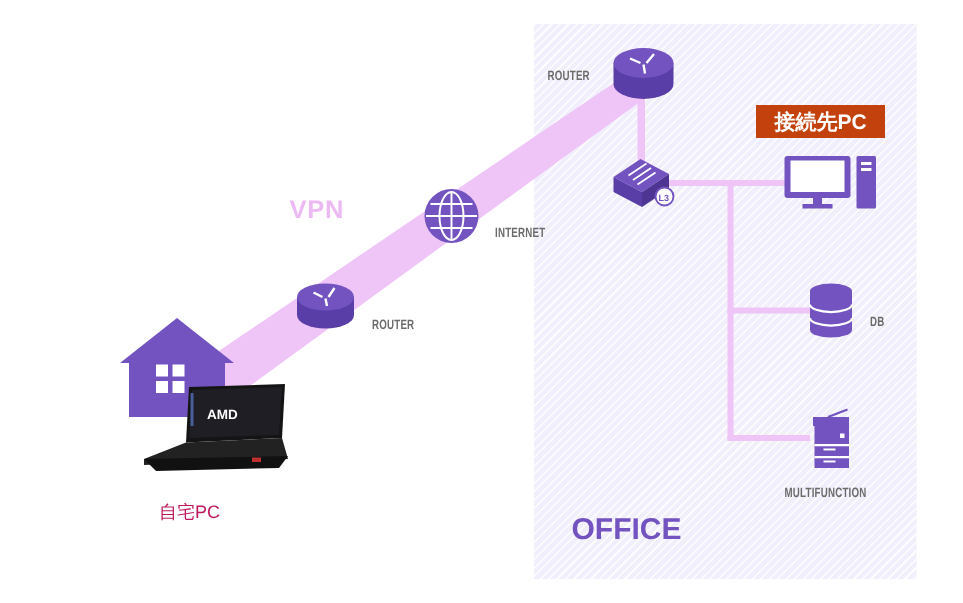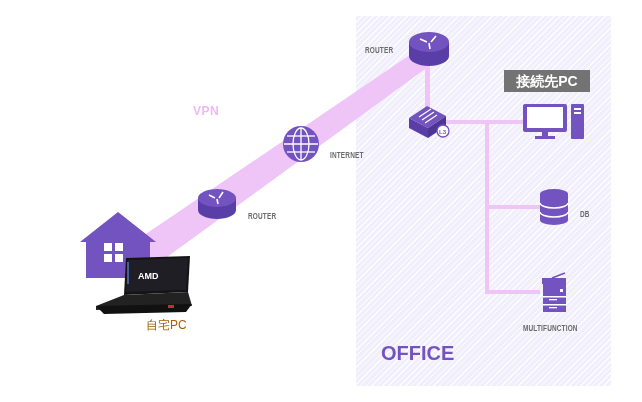--- a/index.html
+++ b/index.html
@@ -4,24 +4,24 @@
 <style>
   html, body { margin:0; padding:0; background:#ffffff; }
   body { width:642px; height:402px; position:relative; overflow:hidden; font-family:"Liberation Sans", sans-serif; }
   .office-box {
     position:absolute; left:356px; top:16px; width:255px; height:370px;
     background-color:#f1effb;
     background-image: repeating-linear-gradient(135deg, rgba(255,255,255,0.85) 0px, rgba(255,255,255,0.85) 1px, transparent 1px, transparent 4px);
   }
   svg.diagram { position:absolute; left:0; top:0; }
   .lbl { position:absolute; font-family:"Liberation Sans", sans-serif; font-weight:bold; color:#6b6b6b; font-size:9px; transform:scaleX(0.72); transform-origin:left top; letter-spacing:0.2px; white-space:nowrap; }
-  .vpn { position:absolute; left:193px; top:104px; color:#ecb9f4; font-weight:bold; font-size:12px; letter-spacing:0.5px; }
+  .vpn { position:absolute; left:193px; top:130px; color:#ecb9f4; font-weight:bold; font-size:17px; letter-spacing:0.5px; }
   .office-title { position:absolute; left:381px; top:342px; color:#7353c0; font-weight:bold; font-size:20px;text-align:right; }
-  .home-label { position:absolute; left:106px; top:317px; color:#a16207; font-size:12px;margin-left:40px; }
-  .target-label { position:absolute; left:504px; top:70px; width:86px; height:22px; background:#737373; color:#fff; font-weight:bold; font-size:14px; text-align:center; line-height:22px; }
+  .home-label { position:absolute; left:106px; top:333px; color:#be185d; font-size:12px; }
+  .target-label { position:absolute; left:504px; top:70px; width:86px; height:22px; background:#c2410c; color:#fff; font-weight:bold; font-size:14px; text-align:center; line-height:22px; }
 </style>
 </head>
 <body>
 
 <div class="office-box"></div>
 
 <svg class="diagram" width="642" height="402" viewBox="0 0 642 402">
 
   <polygon points="140,238 152,268 432,64 420,48" fill="#efc4f7"></polygon>
 

